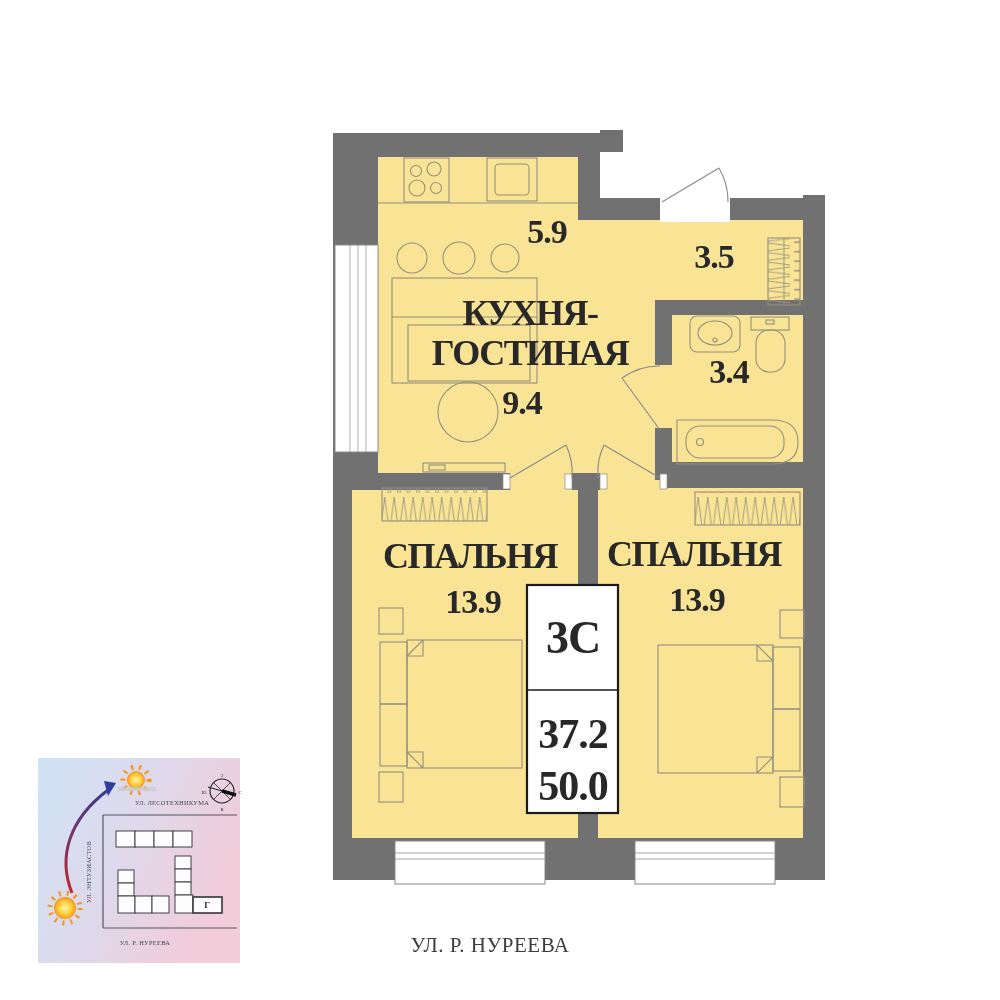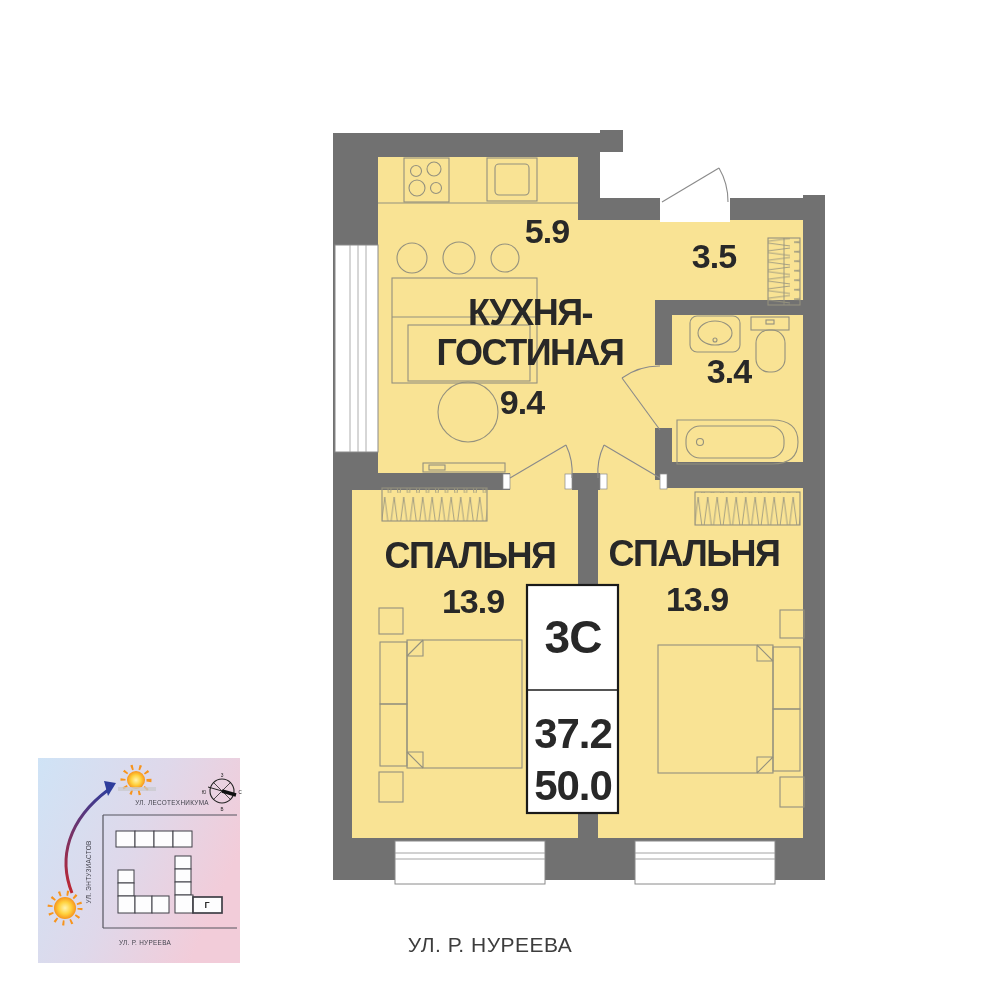--- a/index.html
+++ b/index.html
@@ -1,17 +1,17 @@
 <!DOCTYPE html>
 <html><head>
 <meta charset="utf-8">
 <style>
   html,body{margin:0;padding:0;background:#ffffff;}
   .stage{position:relative;width:1000px;height:1000px;background:#ffffff;overflow:hidden;
-         font-family:Liberation Sans, sans-serif;}
+         font-family:Liberation Serif, serif;}
   svg{position:absolute;left:0;top:0;}
   text{fill:#282828;}
   .room-label{font-size:36px;font-weight:700;letter-spacing:-1.5px;}
   .area-num{font-size:34px;font-weight:700;letter-spacing:-1px;}
   .info-type{font-size:46px;font-weight:700;letter-spacing:-1px;}
   .info-num{font-size:42px;font-weight:700;letter-spacing:-1px;}
   .street-main{font-size:21px;font-weight:400;fill:#3d3d3d;letter-spacing:0.5px;}
   .map-street{font-size:6.4px;fill:#44444e;letter-spacing:0.3px;}
   .map-block-label{font-size:9px;font-weight:700;fill:#2a2a2a;}
   .compass-letter{font-size:4.5px;fill:#222;}

